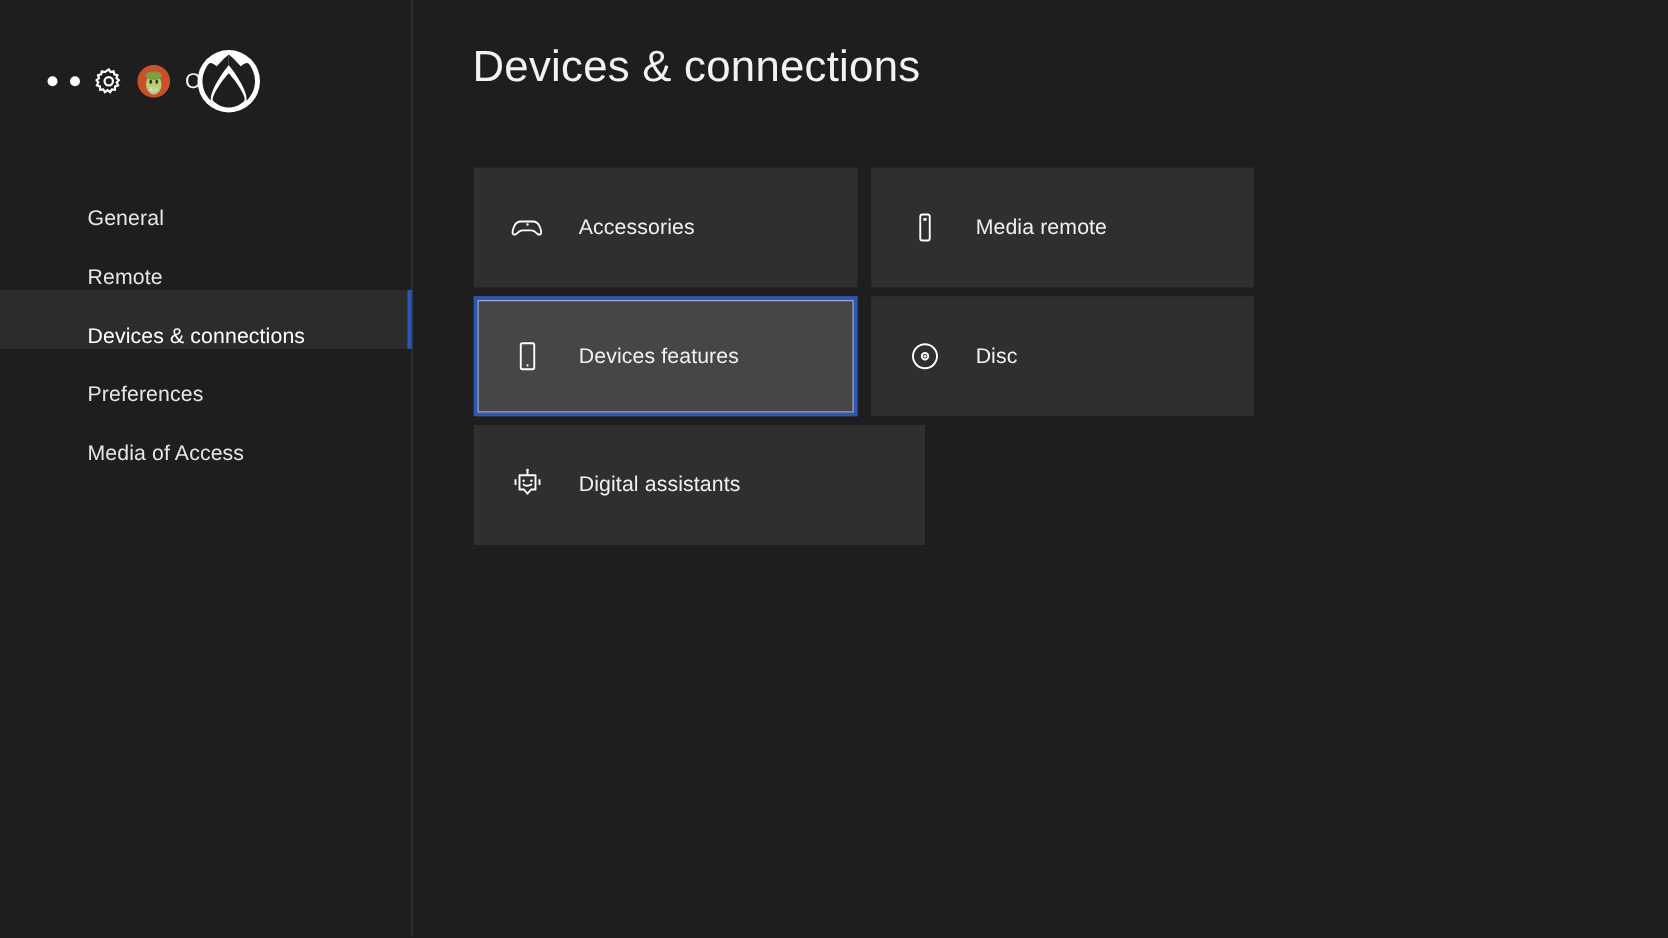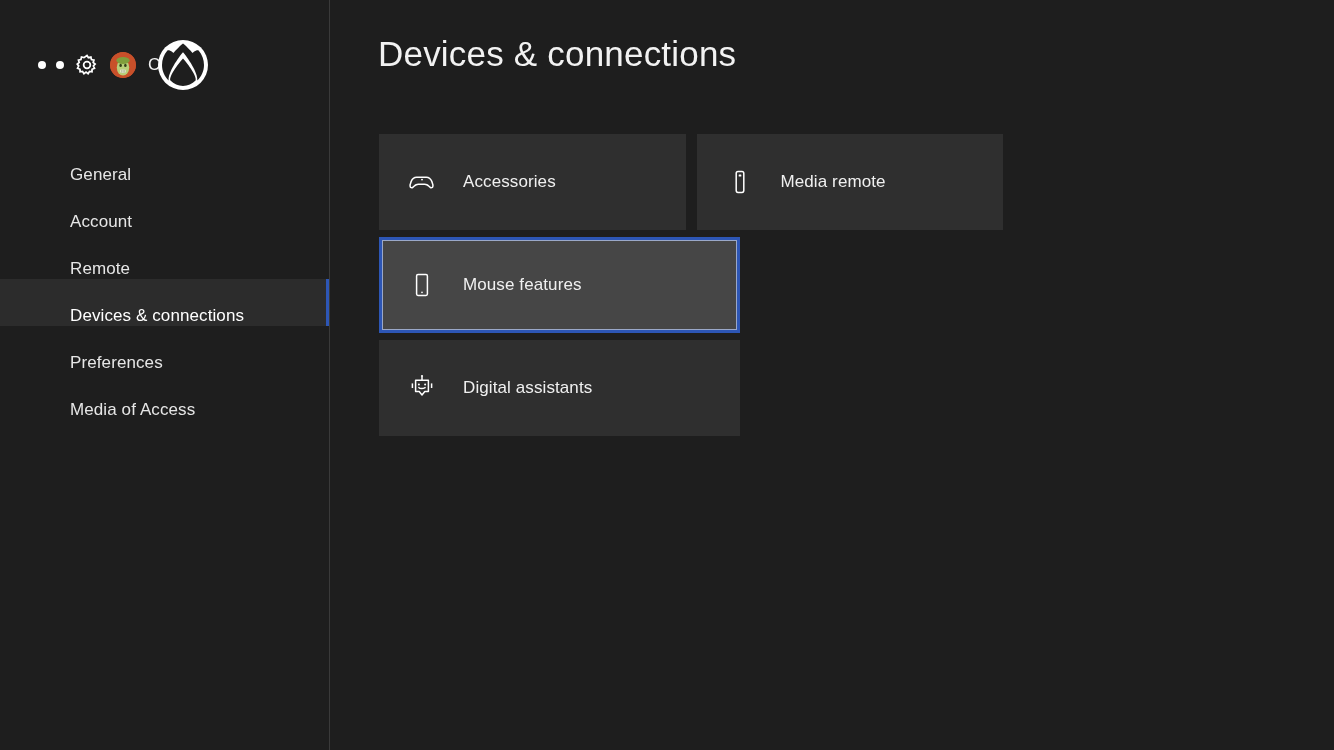--- a/index.html
+++ b/index.html
@@ -248,23 +248,20 @@
         <path d="M28 6.5c4.2 3.2 9.6 9.5 9.6 9.5S42 12 43.8 13.8C47 17.6 49 22.6 49 28c0 6.1-2.6 11.6-6.7 15.5 1.1-7.5-9.9-23.4-14.3-28.3z" fill="#1e1e1e"></path>
         <path d="M28 21.5c5.5 6 14.3 18.5 12.6 22.1C37.2 46.9 32.8 49 28 49s-9.2-2.1-12.6-5.4c-1.7-3.6 7.1-16.1 12.6-22.1z" fill="#1e1e1e"></path>
       </svg>
     </span>
 
     <div class="nav-list">
       <div class="nav-item">
         <span>General</span>
       </div>
       <div class="nav-item">
-        <span>Account</span>
-      </div>
-      <div class="nav-item">
         <span>Remote</span>
       </div>
       <div class="nav-item selected">
         <span>Devices &amp; connections</span>
       </div>
       <div class="nav-item">
         <span>Preferences</span>
       </div>
       <div class="nav-item">
         <span>Media of Access</span>
@@ -303,23 +300,33 @@
       </div>
 
       <div class="tile-row">
         <div class="tile focused">
           <span class="tile-icon">
             <svg viewBox="0 0 30 30" width="30" height="30" fill="none" stroke="#ffffff" stroke-width="1.5">
               <rect x="9.6" y="4.6" width="10.8" height="20.8" rx="1.4"></rect>
               <circle cx="15" cy="22.3" r="0.85" fill="#ffffff" stroke="none"></circle>
             </svg>
           </span>
-          <span class="tile-label">Mouse features</span>
-        </div>
-
+          <span class="tile-label">Devices features</span>
+        </div>
+
+        <div class="tile">
+          <span class="tile-icon">
+            <svg viewBox="0 0 30 30" width="30" height="30" fill="none" stroke="#ffffff" stroke-width="1.5">
+              <circle cx="15" cy="15" r="9.6"></circle>
+              <circle cx="15" cy="15" r="2.6"></circle>
+              <circle cx="15" cy="15" r="1.1" fill="#ffffff" stroke="none"></circle>
+            </svg>
+          </span>
+          <span class="tile-label">Disc</span>
+        </div>
       </div>
 
       <div class="tile-row">
         <div class="tile">
           <span class="tile-icon">
             <svg viewBox="0 0 30 30" width="30" height="30" fill="none" stroke="#ffffff" stroke-width="1.5" stroke-linejoin="round">
               <line x1="15" y1="3.6" x2="15" y2="7.0"></line>
               <circle cx="15" cy="3.0" r="1.1" fill="#ffffff" stroke="none"></circle>
               <path d="M8.6 7.2h12.8v11.4h-3.6L15 22.0l-2.8-3.4H8.6z"></path>
               <line x1="5.4" y1="10.4" x2="5.4" y2="15.0"></line>

